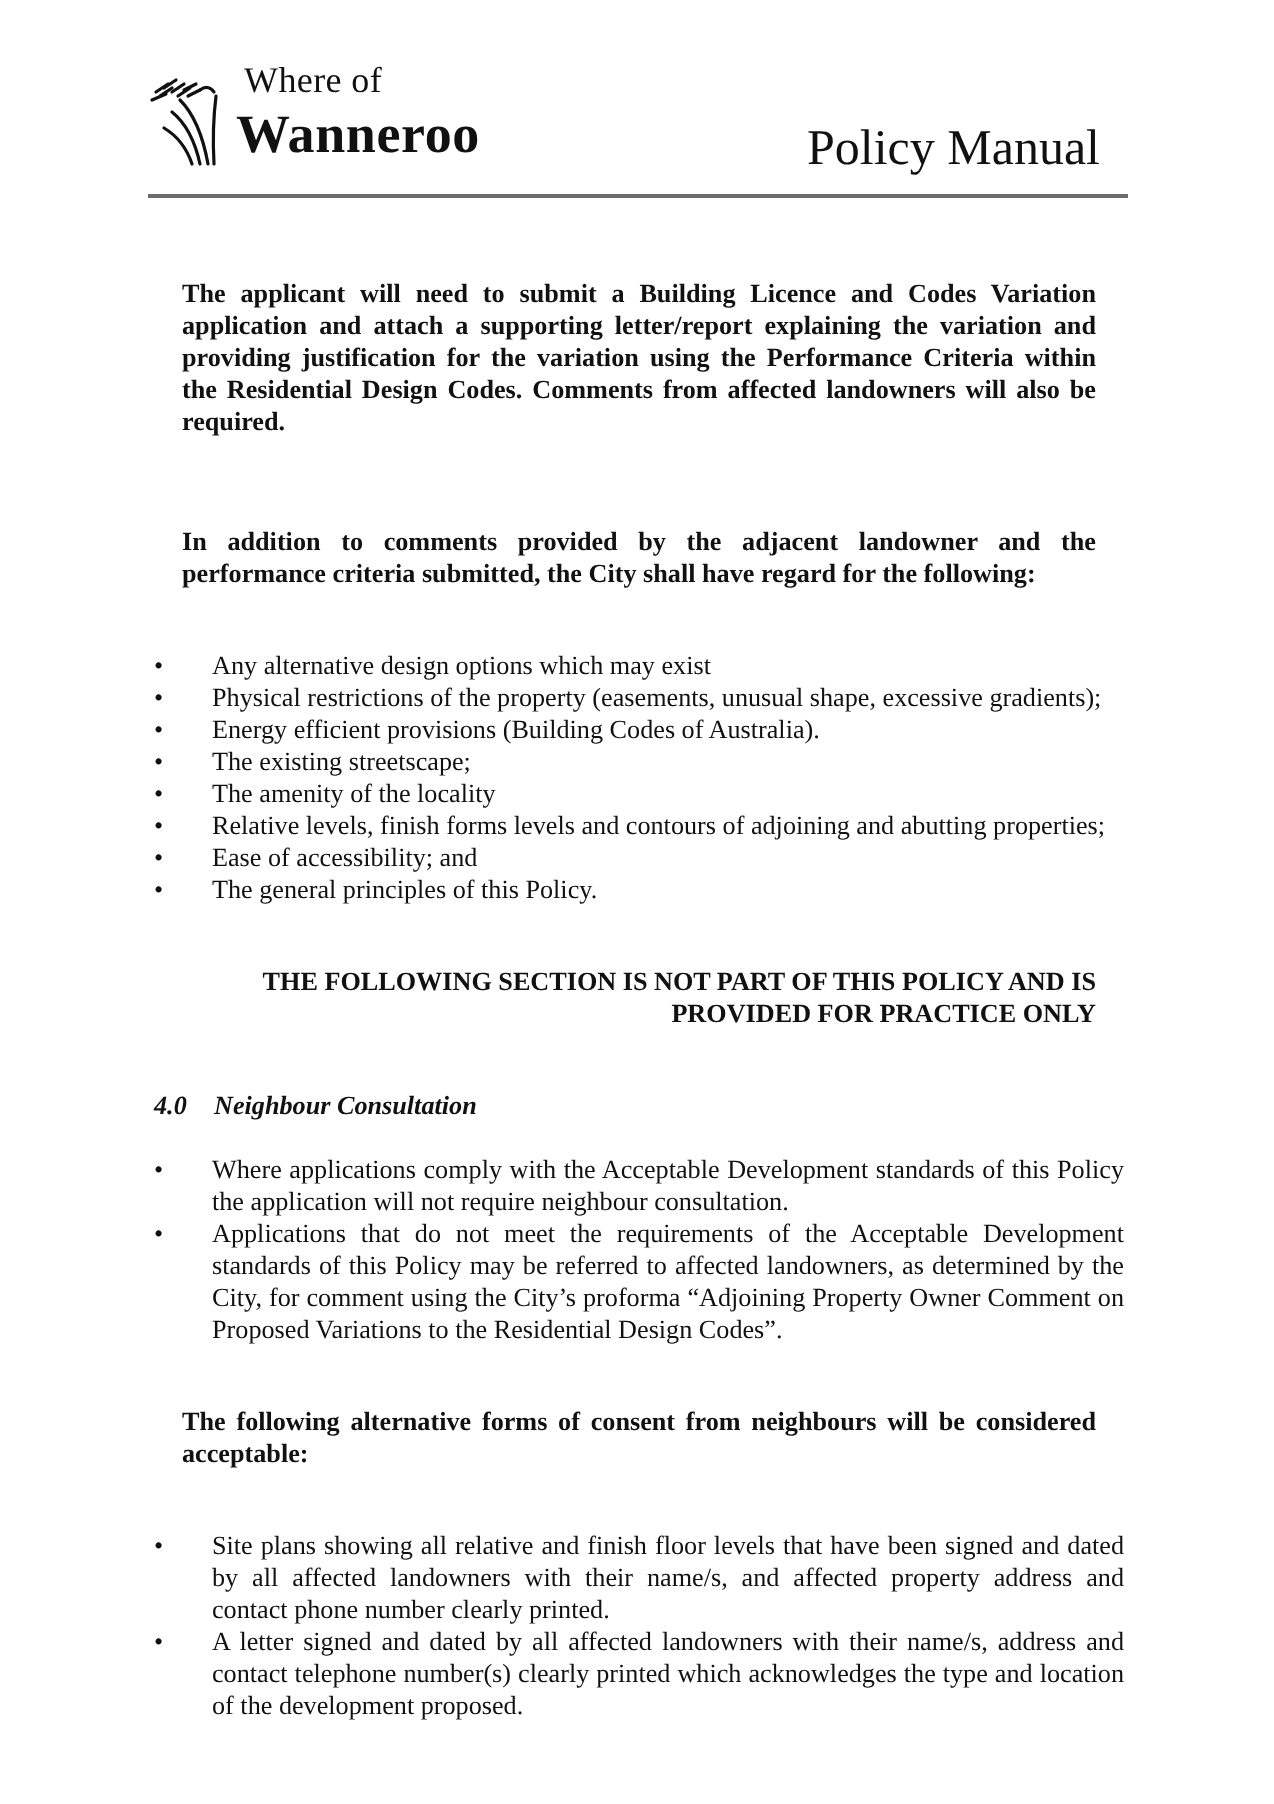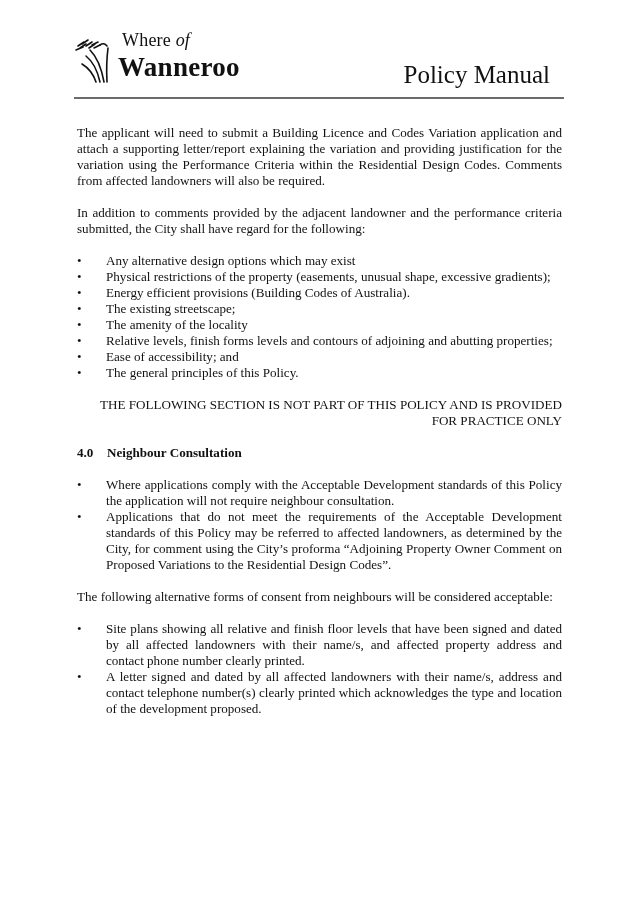--- a/index.html
+++ b/index.html
@@ -5,32 +5,32 @@
   html, body { margin: 0; padding: 0; background: #ffffff; }
   body {
     width: 637px; height: 902px; position: relative; overflow: hidden;
     font-family: "Liberation Serif", "DejaVu Serif", serif;
     color: #111111;
   }
   .header { position: absolute; left: 74px; top: 24px; width: 490px; height: 74px; }
   .logo { position: absolute; left: 0; top: 6px; width: 200px; height: 60px; }
   .logo svg { position: absolute; left: 0; top: 6px; }
   .logo-city { position: absolute; left: 48px; top: 0px; font-size: 18px; font-style: normal; letter-spacing: 0.2px; }
-  .logo-city .of { font-style: italic; }
+  .logo-city .of { }
   .logo-name { position: absolute; left: 44px; top: 22px; font-size: 27px; letter-spacing: 0.3px; font-weight: bold; }
   .manual-title { position: absolute; right: 14px; top: 37px; font-size: 25px; }
   .header-rule { position: absolute; left: 0; top: 73px; width: 490px; height: 2px; background: #6b6b6b; }
 
   .content { position: absolute; left: 77px; top: 125px; width: 485px; font-size: 13.1px; line-height: 16px; }
-  p { margin: 0; text-align: justify; }
+  p { margin: 14px; text-align: justify; font-weight: bold; }
   .p-gap { height: 16px; }
   ul.bullets { list-style: none; margin: 0; padding: 0; }
   ul.bullets li { position: relative; padding-left: 29px; text-align: justify; }
   ul.bullets li .dot { position: absolute; left: 0; top: 0; }
-  .section-heading { font-weight: bold; display: flex; align-items: center; }
+  .section-heading { font-weight: bold; font-style: italic; display: flex; align-items: center; }
   .section-heading .num { width: 30px; }
 </style>
 </head>
 <body>
 
 <div class="header">
   <div class="logo">
     <svg width="46" height="50" viewBox="0 0 46 50">
       <g stroke="#111" stroke-width="1.6" fill="none" stroke-linecap="round">
         <path d="M4 10 L10 6 M6 12 L12 8 M8 8 L14 4 M2 14 L9 11"></path>

